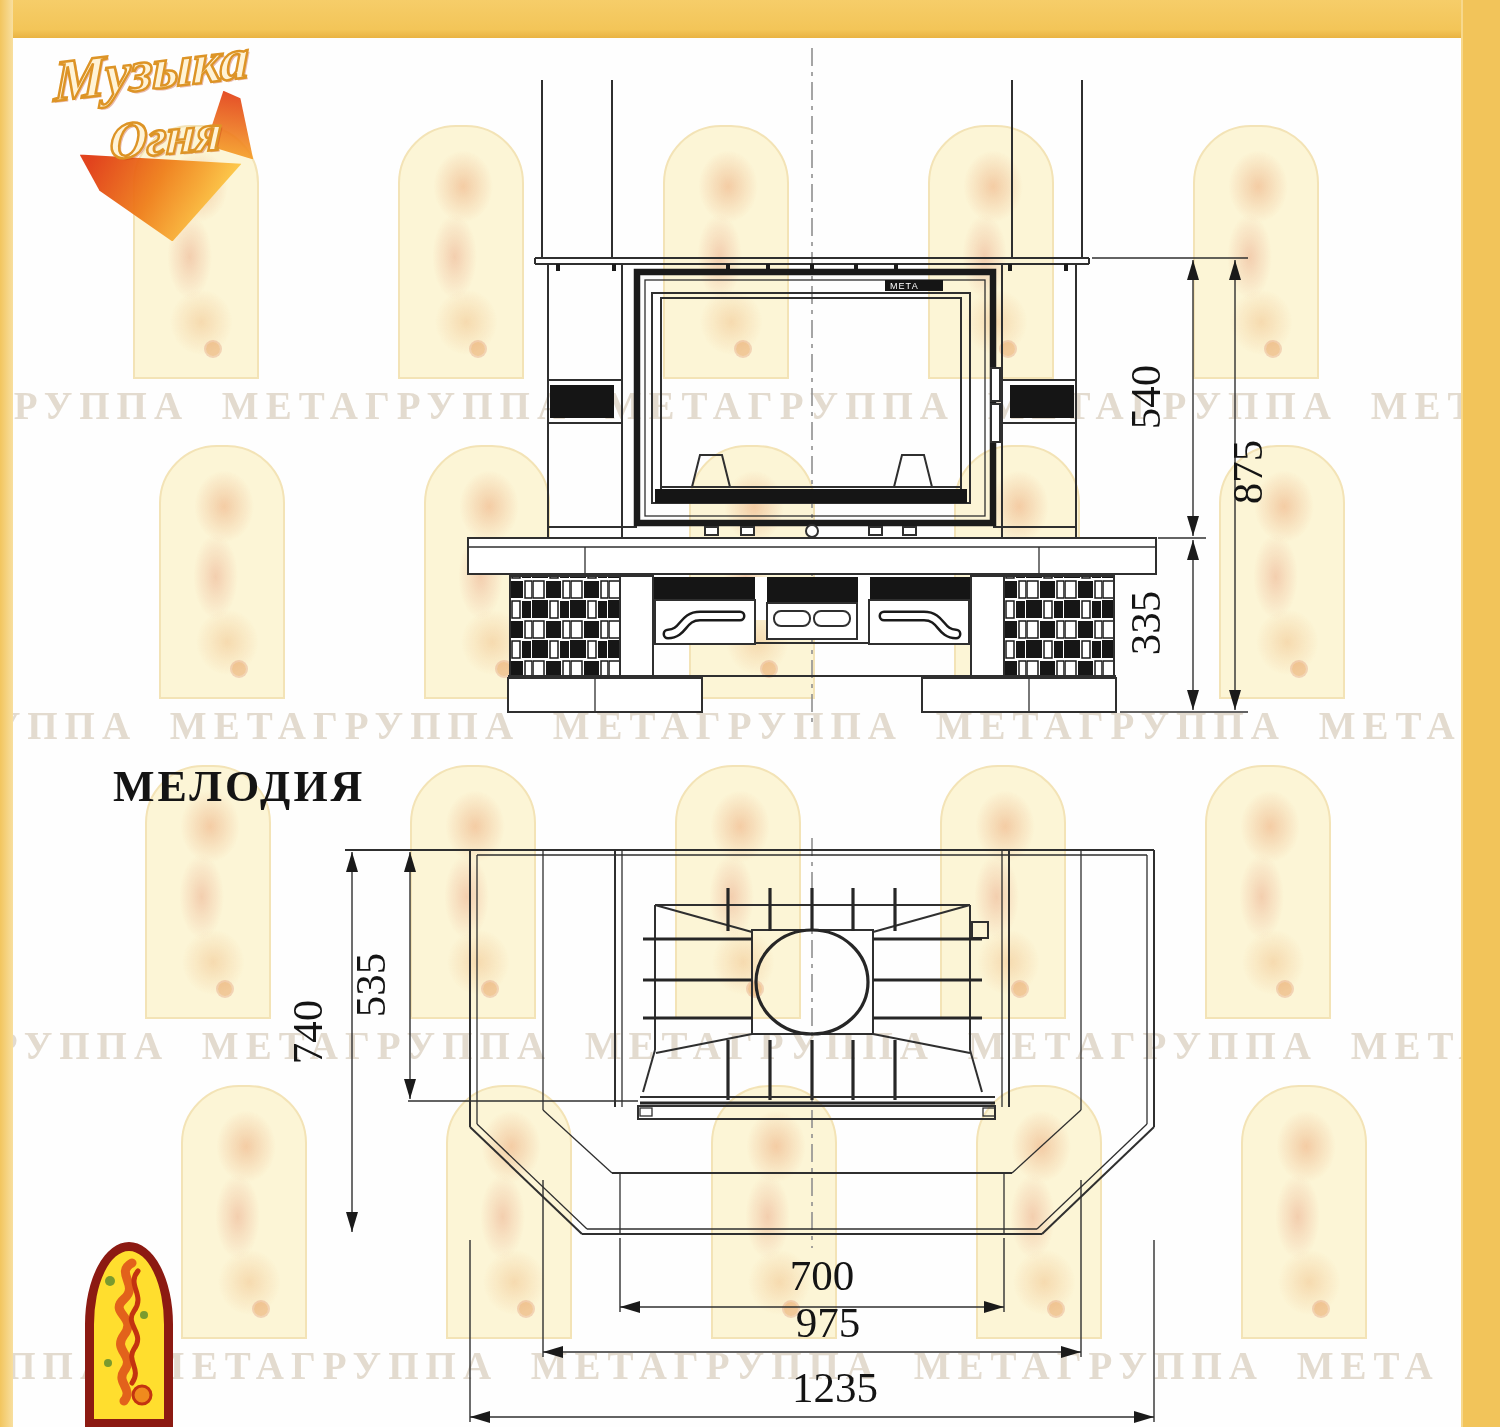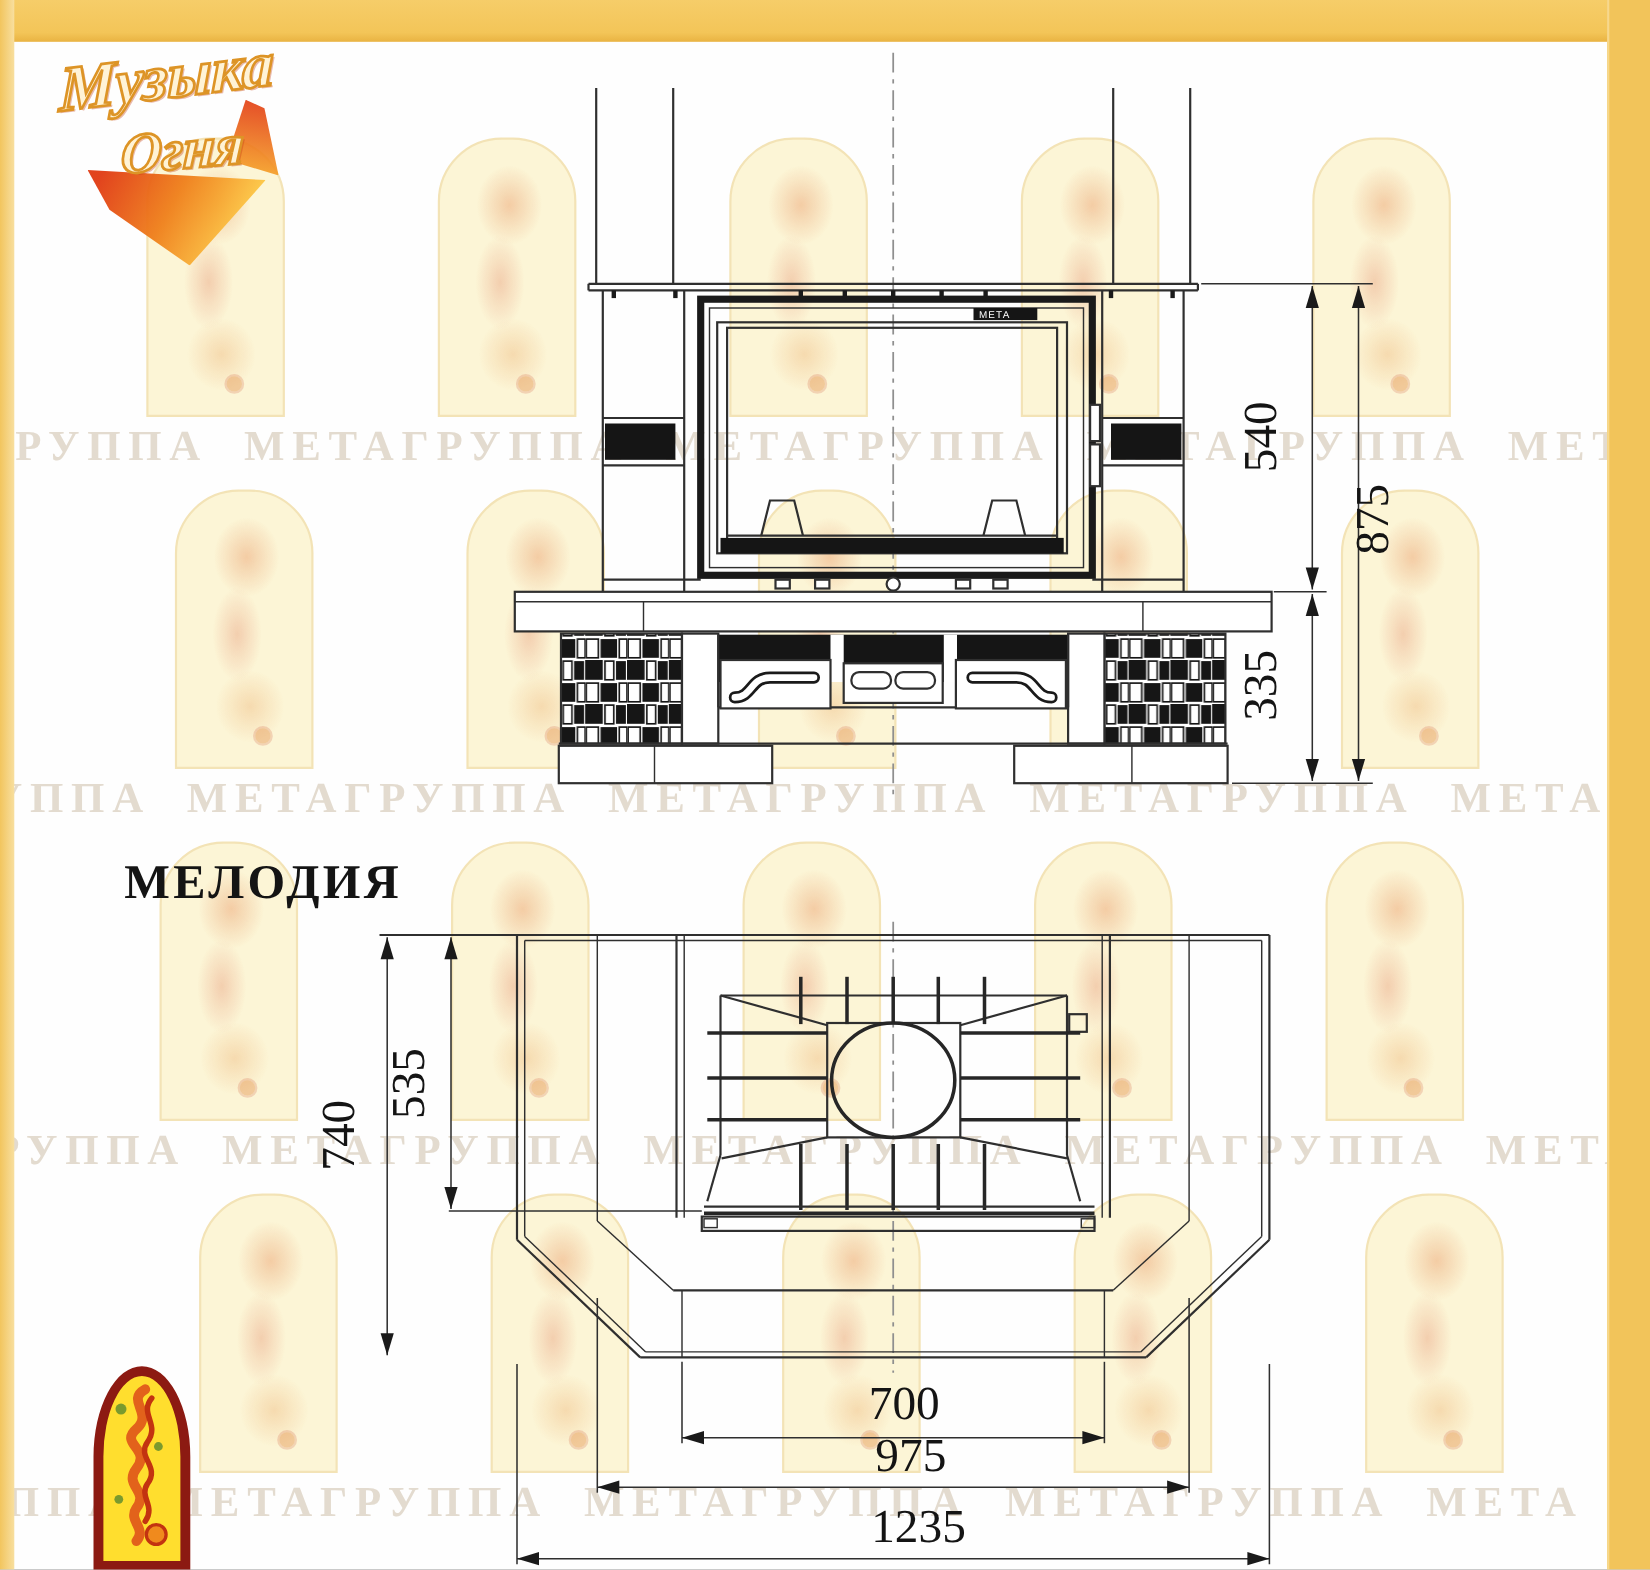--- a/index.html
+++ b/index.html
@@ -66,21 +66,21 @@
   }
   
   .logo-arch{
     position:absolute; left:85px; top:1242px; width:88px; height:186px; z-index:7;
     background:#ffde2e; border:9px solid #8c1a12;
     border-radius:46px 46px 0 0 / 86px 86px 0 0;
     box-sizing:border-box;
   }
   
   .model-title{
-    position:absolute; left:113px; top:739px; z-index:5;
+    position:absolute; left:113px; top:724px; z-index:5;
     font-size:44px; font-weight:700; letter-spacing:3px; color:#141414;
   }
   
   svg.drawing{position:absolute; inset:0; z-index:4;}
   .ln{stroke:#2f2f2f; stroke-width:2; fill:none;}
   .ln1{stroke:#2f2f2f; stroke-width:1.3; fill:none;}
   .ln3{stroke:#262626; stroke-width:3.2; fill:none;}
   .thk{stroke:#1a1a1a; stroke-width:6.5; fill:none;}
   .blk{fill:#151515; stroke:none;}
   .wht{fill:#ffffff; stroke:#2f2f2f; stroke-width:2;}

